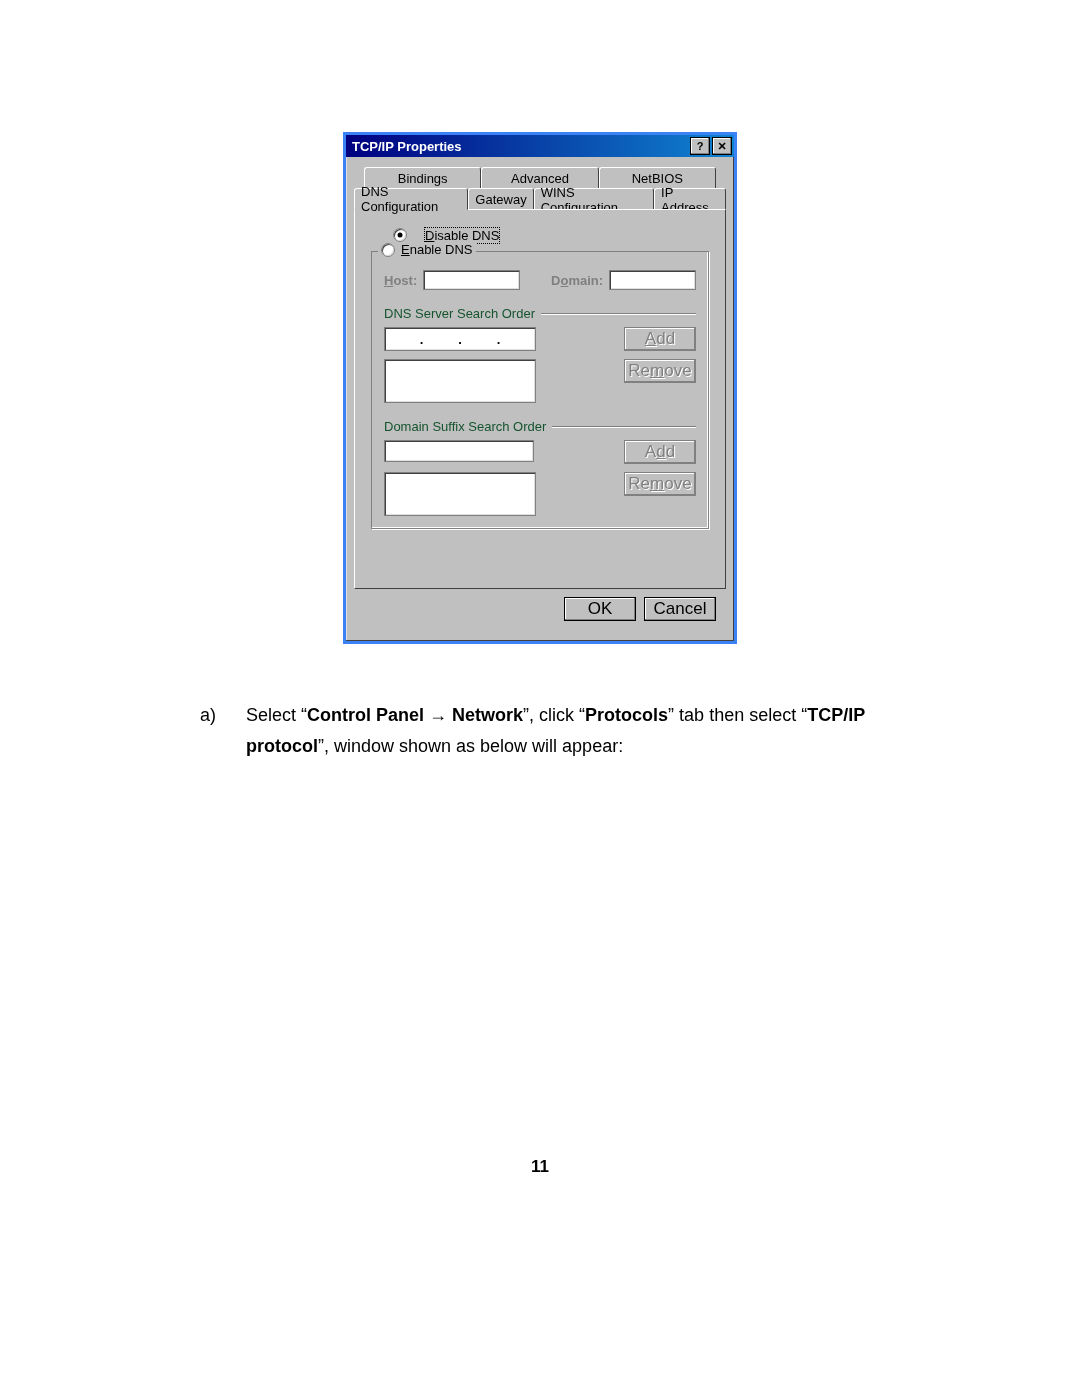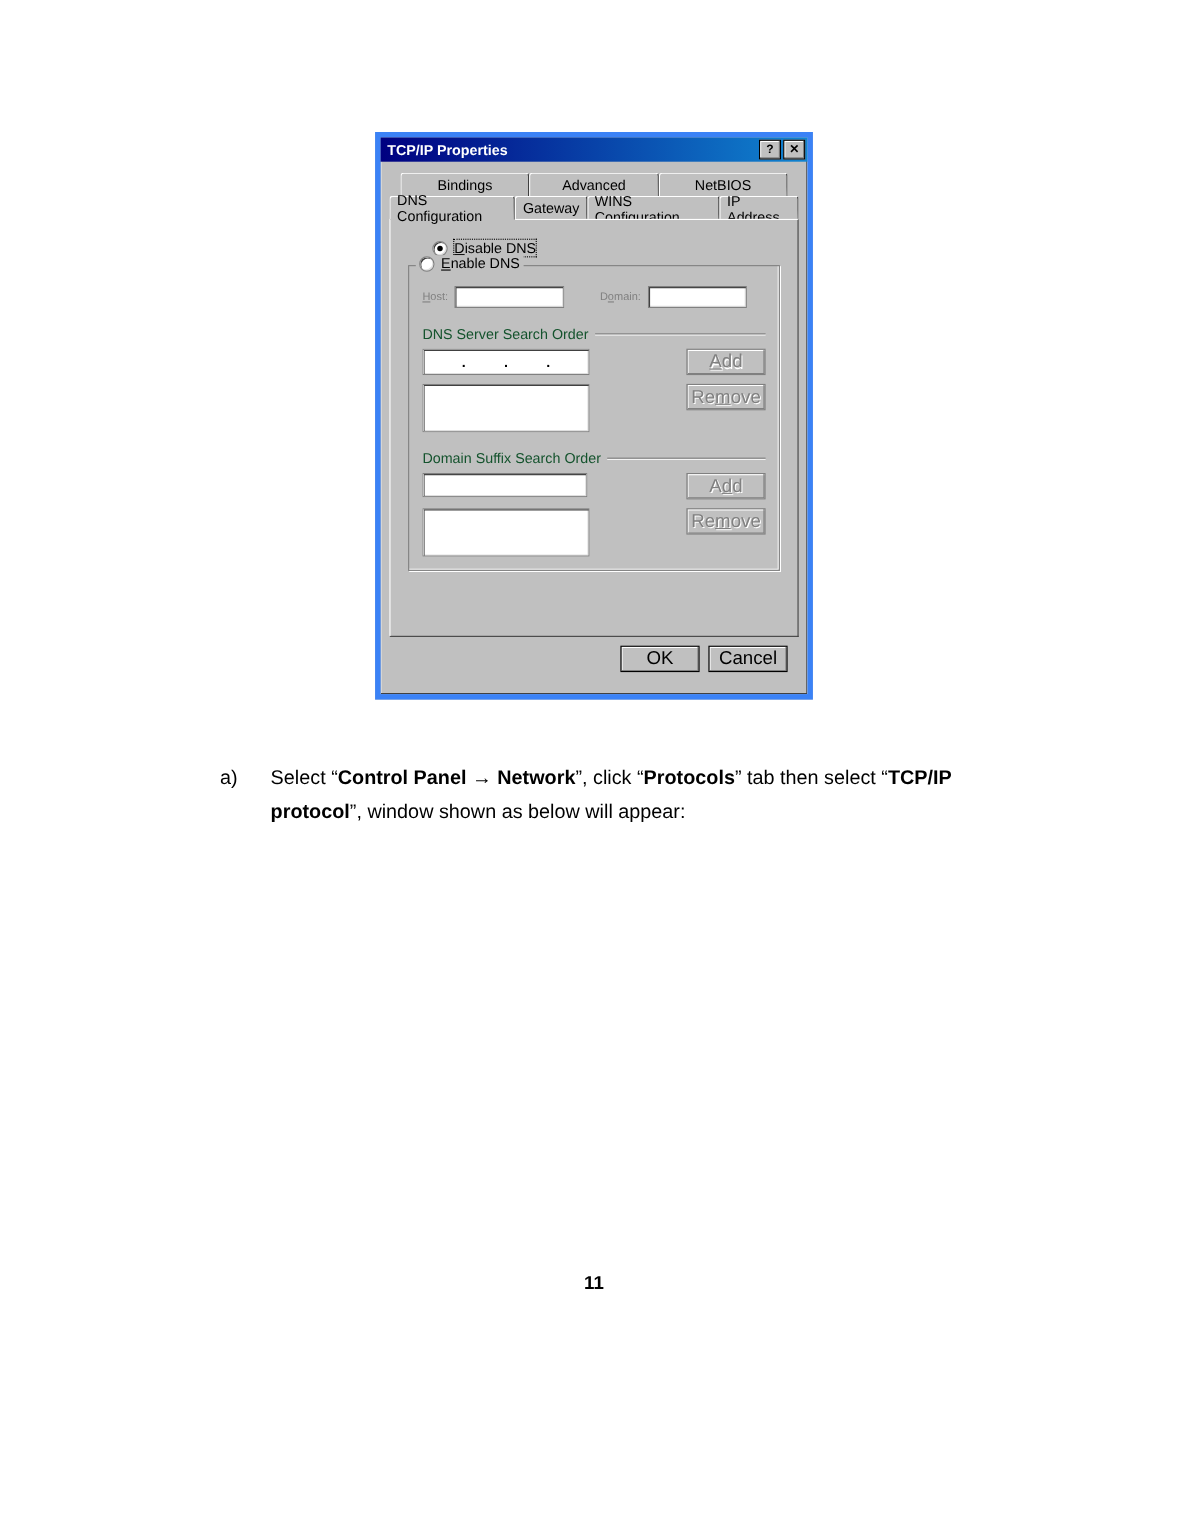--- a/index.html
+++ b/index.html
@@ -11,22 +11,22 @@
   }
   .page {
     width: 1080px;
     height: 1397px;
     position: relative;
     box-sizing: border-box;
     padding-top: 116px;
   }
   .dialog-outer {
     width: 388px;
-    margin: 4px auto;
-    border: 5px solid #3b82f6;
+    margin: 16px auto;
+    border: 3px solid #3b82f6;
     background: #c0c0c0;
     font-family: "Tahoma", "MS Sans Serif", sans-serif;
     font-size: 13px;
     box-shadow: inset -1px -1px 0 #404040, inset 1px 1px 0 #dfdfdf;
   }
   .titlebar {
     background: linear-gradient(to right, #000080, #1084d0);
     color: #fff;
     height: 22px;
     display: flex;
@@ -105,22 +105,22 @@
     border-right: 1px solid #404040;
     border-bottom: 1px solid #404040;
     background: #c0c0c0;
     padding: 14px 16px 24px 16px;
     margin-top: -1px;
     min-height: 340px;
     position: relative;
   }
   .radio-row {
     display: flex;
-    align-items: flex-end;
-    gap: 6px;
+    align-items: flex-start;
+    gap: 18px;
     margin: 4px 0 4px 22px;
     font-size: 13px;
   }
   .radio {
     width: 12px;
     height: 12px;
     border-radius: 50%;
     background: #fff;
     border: 1px solid #808080;
     box-shadow: inset -1px -1px 0 #dfdfdf, inset 1px 1px 0 #404040;
@@ -156,21 +156,22 @@
     position: relative;
   }
   .form-line {
     display: flex;
     align-items: center;
     gap: 6px;
     margin-bottom: 10px;
   }
   .lbl {
     color: #808080;
-    font-size: 10px;
+    font-size: 13px;
+    font-weight: bold;
   }
   .text-input {
     height: 20px;
     background: #fff;
     border: 1px solid #808080;
     box-shadow: inset 1px 1px 0 #404040, inset -1px -1px 0 #dfdfdf;
     box-sizing: border-box;
   }
   .text-input.disabled {
     background: #fff;

